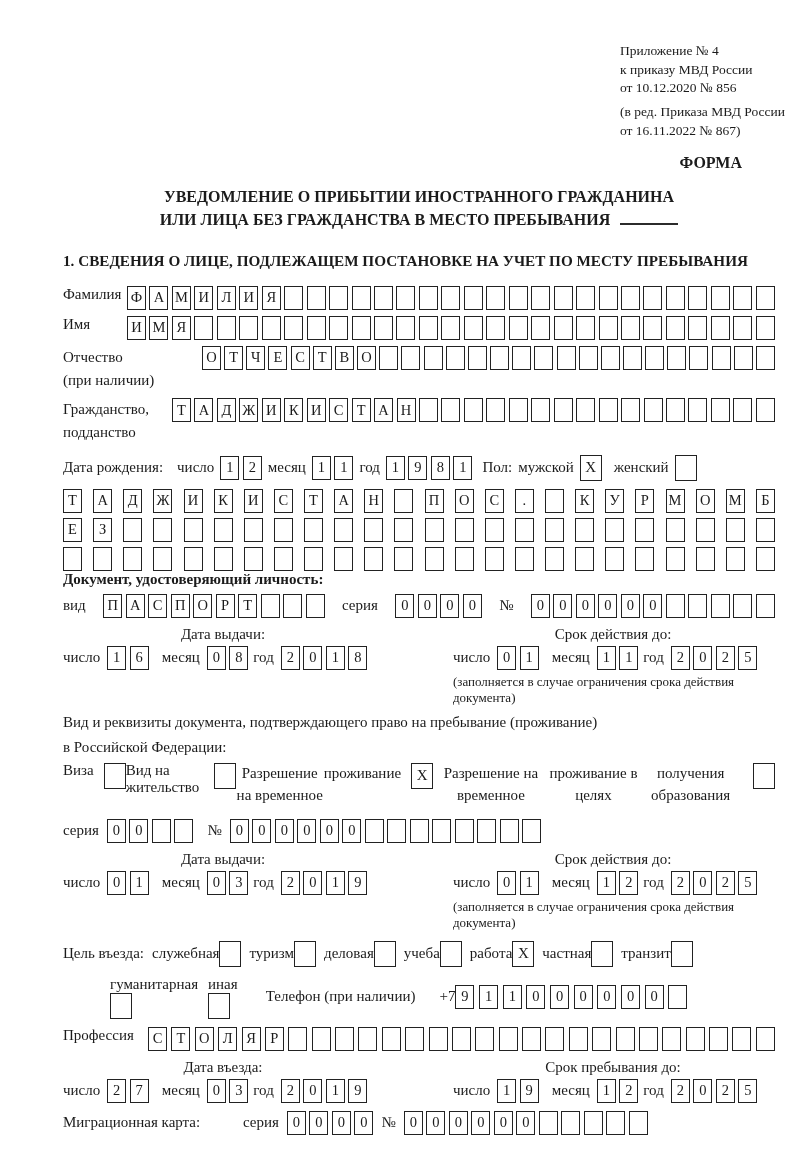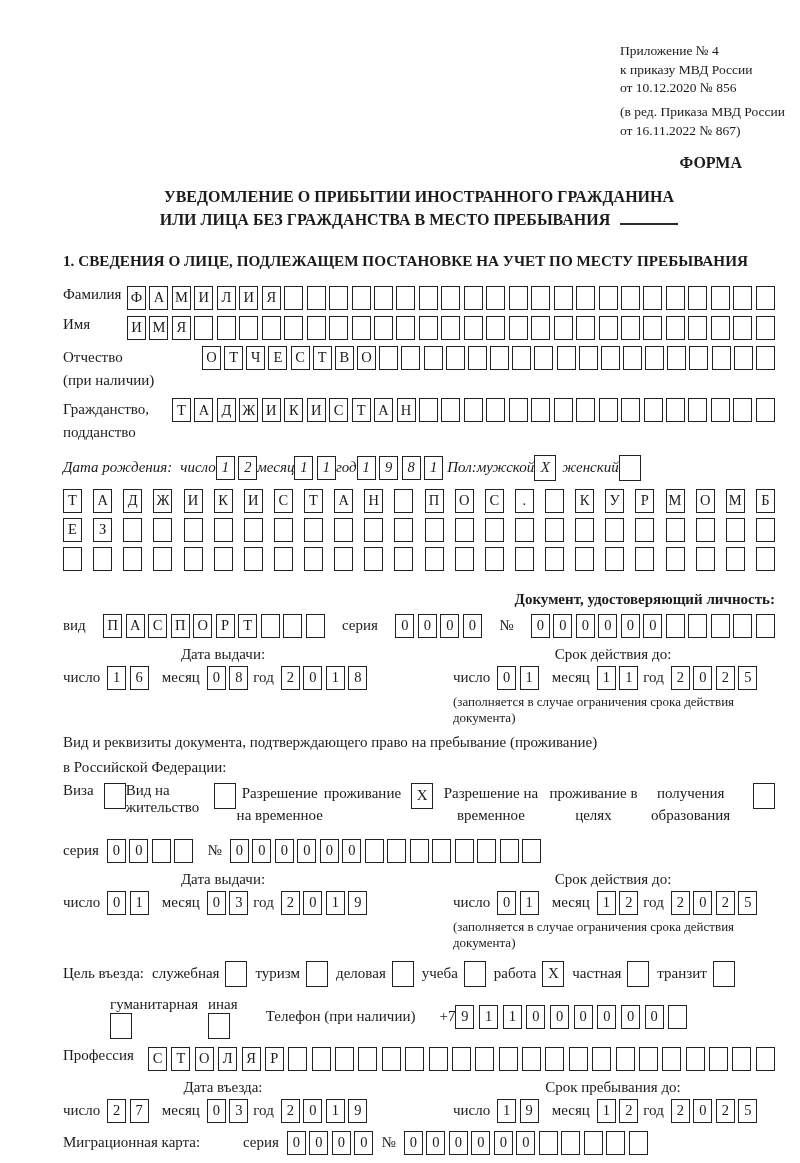--- a/index.html
+++ b/index.html
@@ -22,42 +22,42 @@
   .sm{gap:3.5px;}
   .cb .cell{flex:0 0 22px;width:22px;height:26px;font-size:15px;}
   .labcol{flex:none;line-height:1.55;}
   
   .w64{flex:none;width:64px;}
   .w139{flex:none;width:139px;}
   .w109{flex:none;width:109px;}
   .w140{flex:none;width:140px;}
   .w85{flex:none;width:85px;}
   .stack{display:flex;flex-direction:column;gap:5px;flex:1;}
-  .dochead{margin-top:20px;text-align:right;font-weight:bold;font-size:15px;}
+  .dochead{margin-top:0;text-align:left;font-weight:bold;font-size:15px;}
   .docrow{display:flex;align-items:center;justify-content:space-between;margin-top:6px;}
   .docrow .lbl{margin:0 4px;}
   
   .dates{display:flex;margin-top:8px;}
   .dcol{display:flex;flex-direction:column;}
   .dcol.left{width:390px;}
   .dcol.right{flex:1;}
   .dhead{font-size:15px;text-align:center;width:320px;}
   .dcol.right .dhead{width:300px;margin-left:10px;}
   .dline{display:flex;align-items:center;gap:5px;margin-top:3px;}
   .dline .lbl{margin-right:2px;}
   .dnote{font-size:13px;margin-top:4px;}
   
   .rline{margin-top:8px;font-size:15px;}
   .opts{display:flex;align-items:flex-start;margin-top:6px;gap:0;}
   .opt{display:flex;align-items:flex-start;gap:10px;}
   .optlines{display:flex;flex-direction:row;text-align:center;font-size:15px;line-height:1.5;}
   .opt .cb{margin-top:1px;}
   
   .prow{display:flex;align-items:center;gap:8px;margin-top:10px;flex-wrap:nowrap;}
-  .prow .pair{display:flex;align-items:center;gap:6px;}
+  .prow .pair{display:flex;align-items:center;}
   .prow2{display:flex;align-items:center;gap:0;margin-top:8px;padding-left:47px;}
   .phone-cells{display:flex;justify-content:space-between;width:232px;}
   .mig{display:flex;align-items:center;gap:8px;margin-top:8px;}
 </style>
 </head>
 <body>
 
 <div class="page">
 
   <div class="annex">
@@ -211,21 +211,21 @@
         <span class="cell"></span>
         <span class="cell"></span>
         <span class="cell"></span>
         <span class="cell"></span>
         <span class="cell"></span>
         <span class="cell"></span>
         <span class="cell"></span>
       </span>
   </div>
 
-  <div class="row" style="align-items:center;margin-top:10px;font-style:italic;">
+  <div class="row" style="align-items:center;margin-top:10px;gap:6px;">
     <span class="lbl">Дата рождения:</span>
     <span class="lbl" style="margin-left:8px;">число</span>
     <span class="cellrow sm">
         <span class="cell">1</span>
         <span class="cell">2</span>
       </span>
     <span class="lbl">месяц</span>
     <span class="cellrow sm">
         <span class="cell">1</span>
         <span class="cell">1</span>

